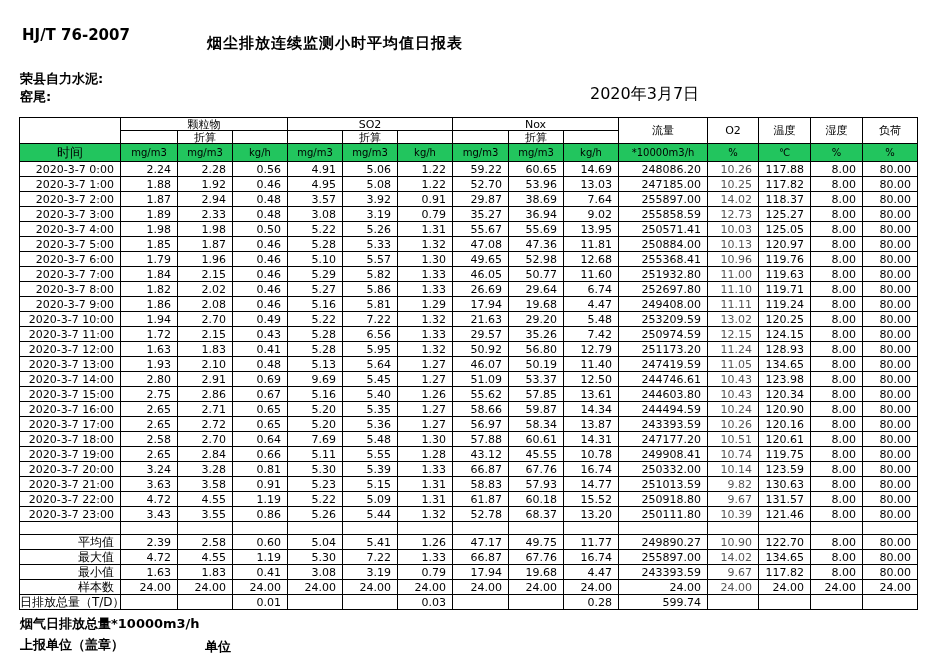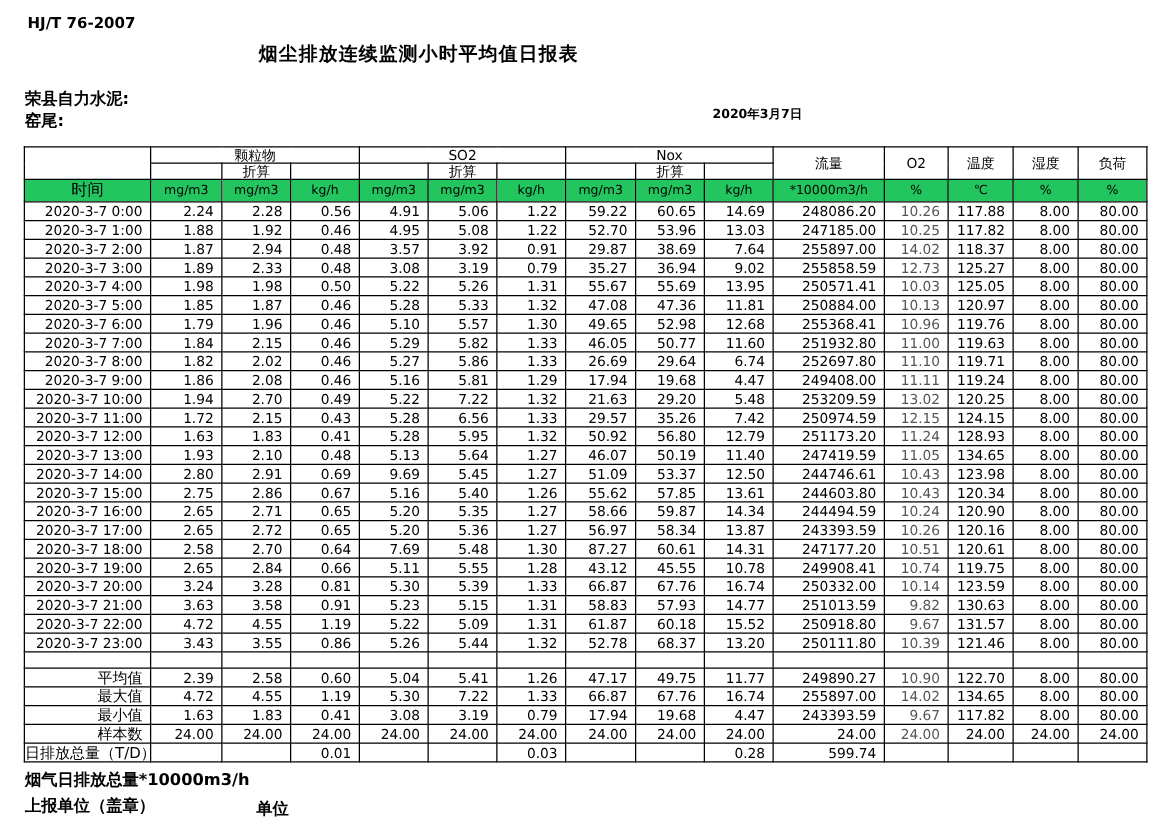--- a/index.html
+++ b/index.html
@@ -1,25 +1,25 @@
 <!DOCTYPE html>
 <html><head>
 <meta charset="utf-8">
 <style>
   html,body{margin:0;padding:0;}
   body{
     width:940px;height:662px;position:relative;background:#ffffff;
     font-family:"DejaVu Sans",sans-serif;color:#000;overflow:hidden;
   }
   .abs{position:absolute;white-space:nowrap;}
-  .standard{left:22px;top:11px;font-size:12px;font-weight:bold;}
+  .standard{left:22px;top:26px;font-size:15px;font-weight:bold;}
   .title{left:207px;top:34px;font-size:15px;font-weight:bold;letter-spacing:1px;}
   .company{left:20px;top:70px;font-size:13px;font-weight:bold;}
   .kiln{left:20px;top:88px;font-size:13px;font-weight:bold;text-align:right;}
-  .date{left:570px;top:84px;font-size:10px;font-weight:bold;}
+  .date{left:590px;top:84px;font-size:16px;}
   .footer1{left:20px;top:615px;font-size:13px;font-weight:bold;}
   .footer2{left:20px;top:636px;font-size:13px;font-weight:bold;}
   .footer3{left:205px;top:638px;font-size:13px;font-weight:bold;}
 
   table.report{
     position:absolute;left:19px;top:117px;width:898px;
     border-collapse:collapse;table-layout:fixed;font-size:11px;
   }
   table.report td{
     border:1px solid #000;height:14px;line-height:1;
@@ -415,21 +415,21 @@
         <td class="num c13">80.00</td>
       </tr>
       <tr>
         <td class="time">2020-3-7 18:00</td>
         <td class="num c0">2.58</td>
         <td class="num c1">2.70</td>
         <td class="num c2">0.64</td>
         <td class="num c3">7.69</td>
         <td class="num c4">5.48</td>
         <td class="num c5">1.30</td>
-        <td class="num c6">87.27</td>
+        <td class="num c6">57.88</td>
         <td class="num c7">60.61</td>
         <td class="num c8">14.31</td>
         <td class="num c9">247177.20</td>
         <td class="num c10">10.51</td>
         <td class="num c11">120.61</td>
         <td class="num c12">8.00</td>
         <td class="num c13">80.00</td>
       </tr>
       <tr>
         <td class="time">2020-3-7 19:00</td>

